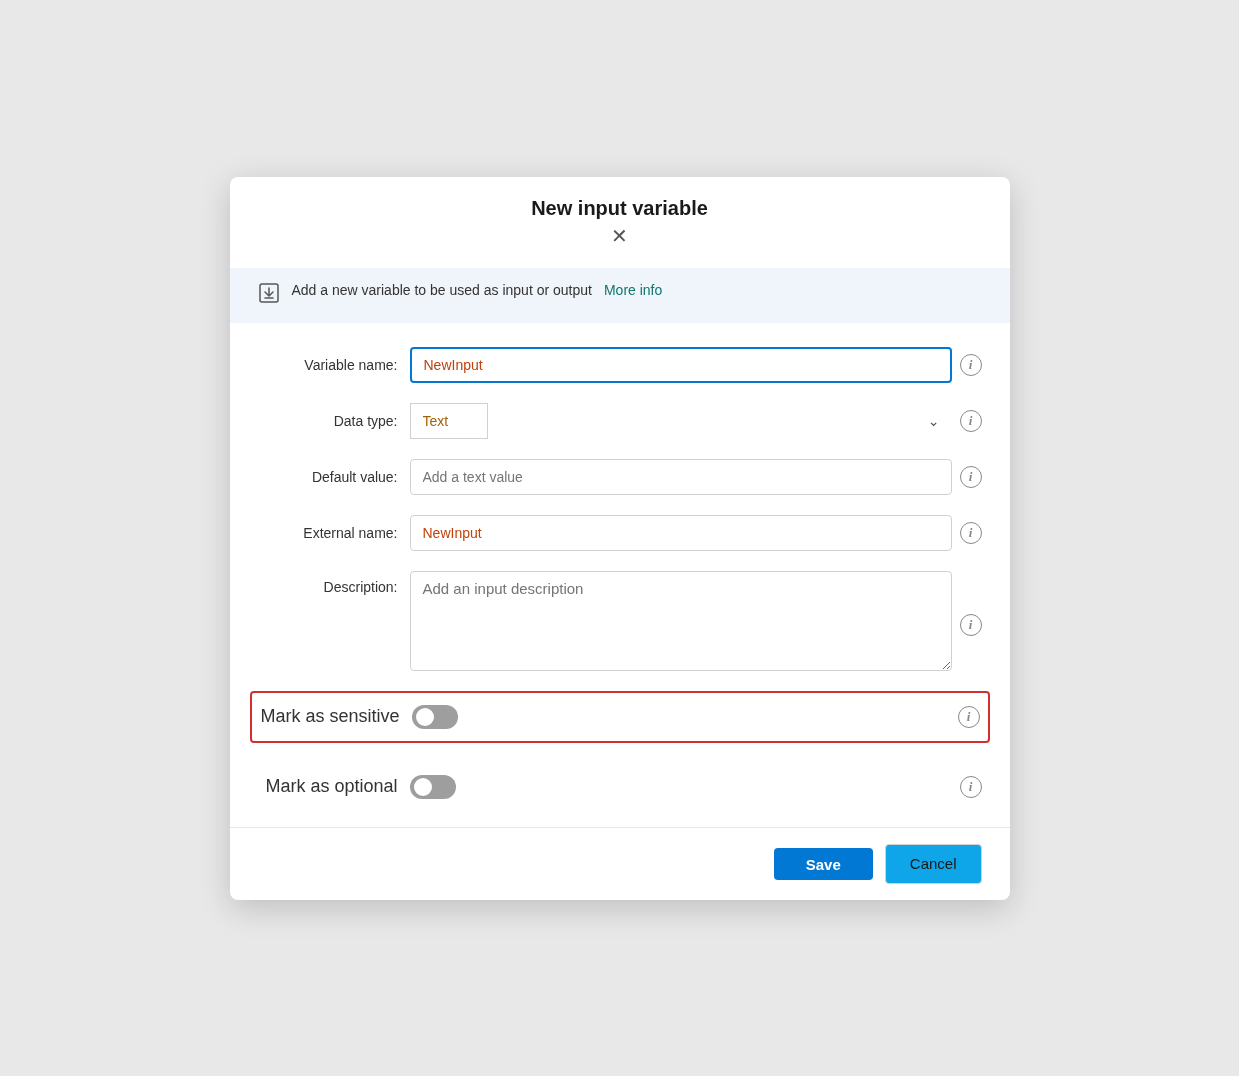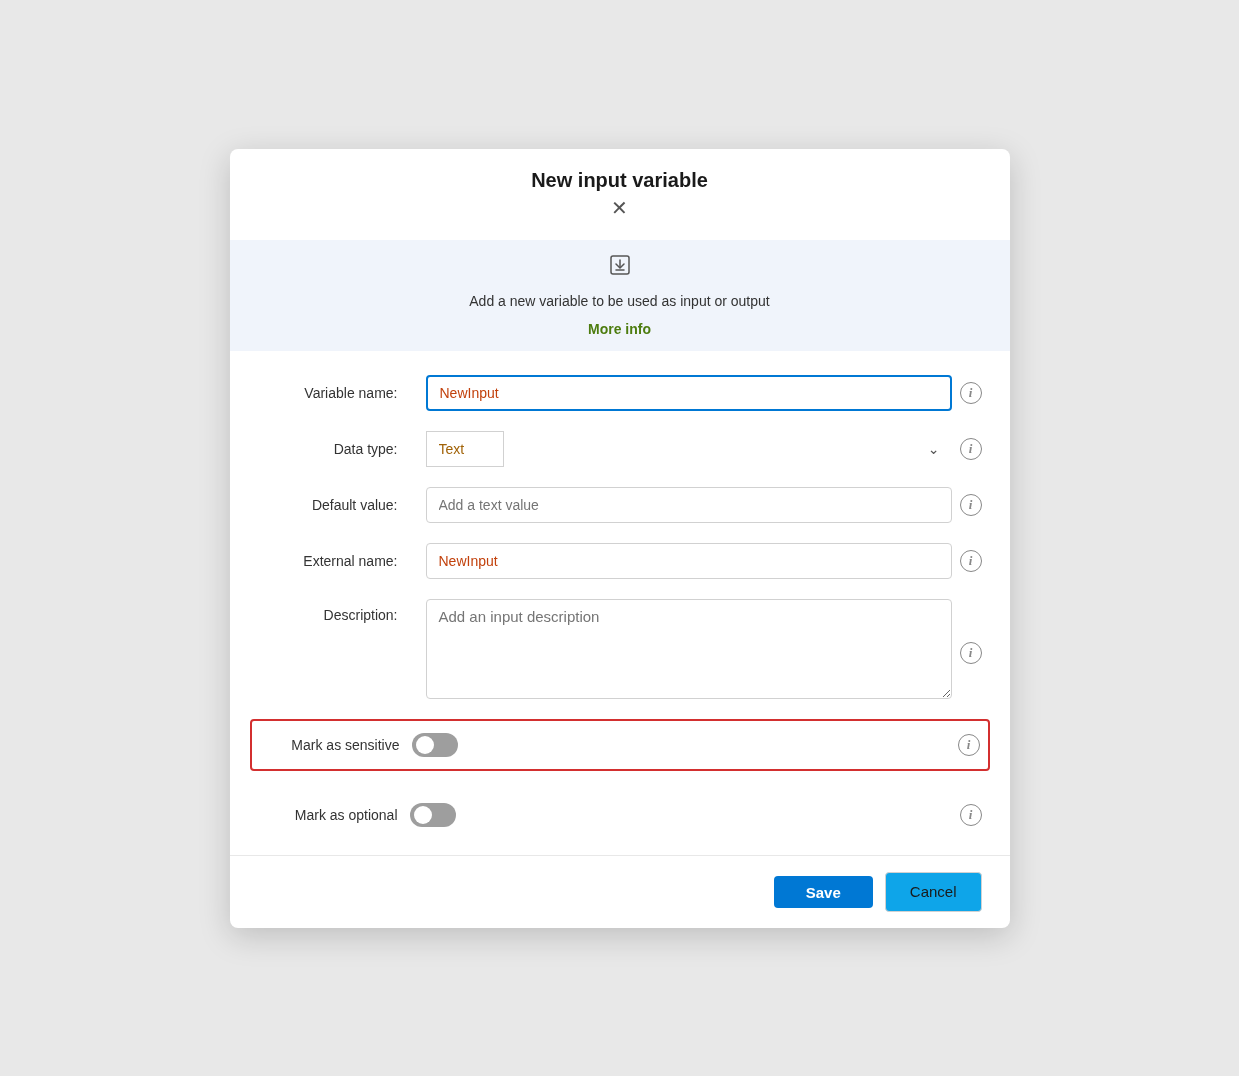--- a/index.html
+++ b/index.html
@@ -43,49 +43,47 @@
       display: flex;
       align-items: center;
       justify-content: center;
       width: 32px;
       height: 32px;
       border-radius: 4px;
     }
     .info-banner {
       background: #f0f4fb;
       display: flex;
-      align-items: center;
+      align-items: flex-start;
       padding: 14px 28px;
       gap: 12px;
       font-size: 14px;
       color: #333;
-      flex-direction: column;
     }
     .info-banner .banner-icon {
       font-size: 20px;
       color: #555;
       flex-shrink: 0;
     }
     .more-info-link {
-      color: #4d7c0f;
+      color: #0f766e;
       text-decoration: none;
       cursor: pointer;
-      font-weight: bold;
     }
     .dialog-body {
       padding: 24px 28px 16px 28px;
       flex: 1;
       display: flex;
       flex-direction: column;
       gap: 20px;
     }
     .form-row {
       display: flex;
       align-items: center;
-      gap: 28px;
+      gap: 12px;
     }
     .form-label {
       font-size: 14px;
       color: #333;
       width: 140px;
       flex-shrink: 0;
       text-align: right;
     }
     .form-input-wrapper {
       flex: 1;
@@ -168,21 +166,21 @@
       gap: 12px;
       padding: 12px 0;
     }
     .toggle-row.highlighted {
       border: 2px solid #d32f2f;
       border-radius: 4px;
       padding: 12px 8px;
       margin: 0 -8px;
     }
     .toggle-label {
-      font-size: 14px;
+      font-size: 18px;
       color: #333;
       width: 140px;
       flex-shrink: 0;
       text-align: right;
     }
     .toggle-wrapper {
       flex: 1;
       display: flex;
       align-items: center;
       gap: 8px;

